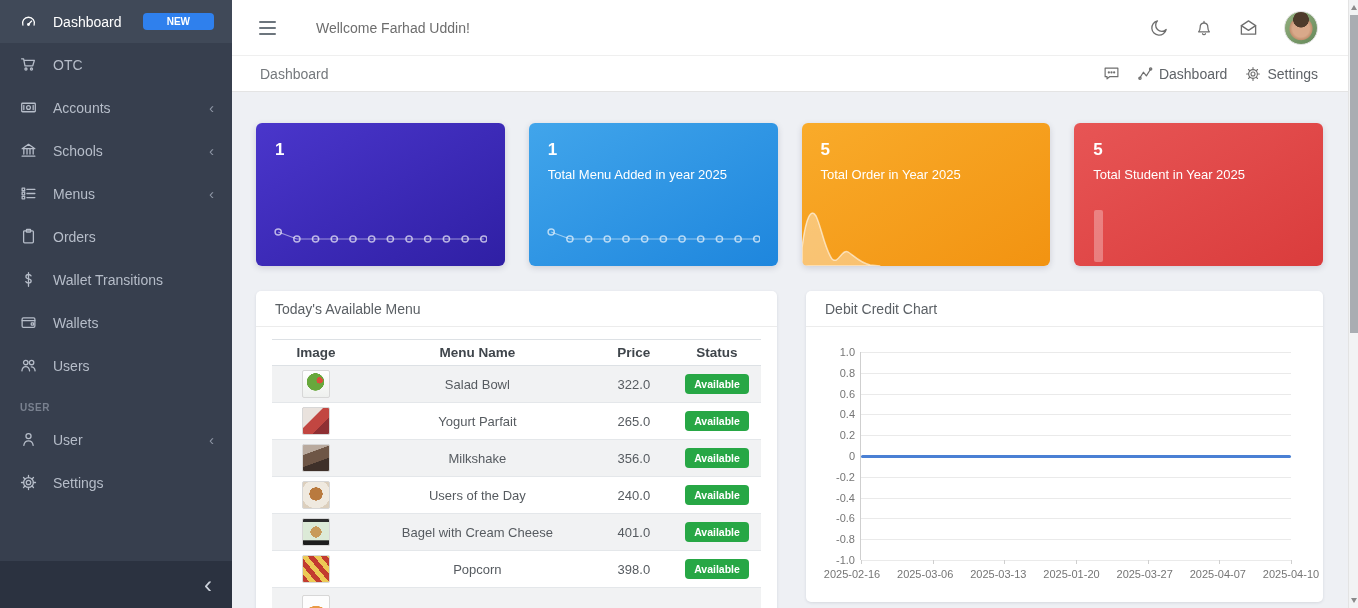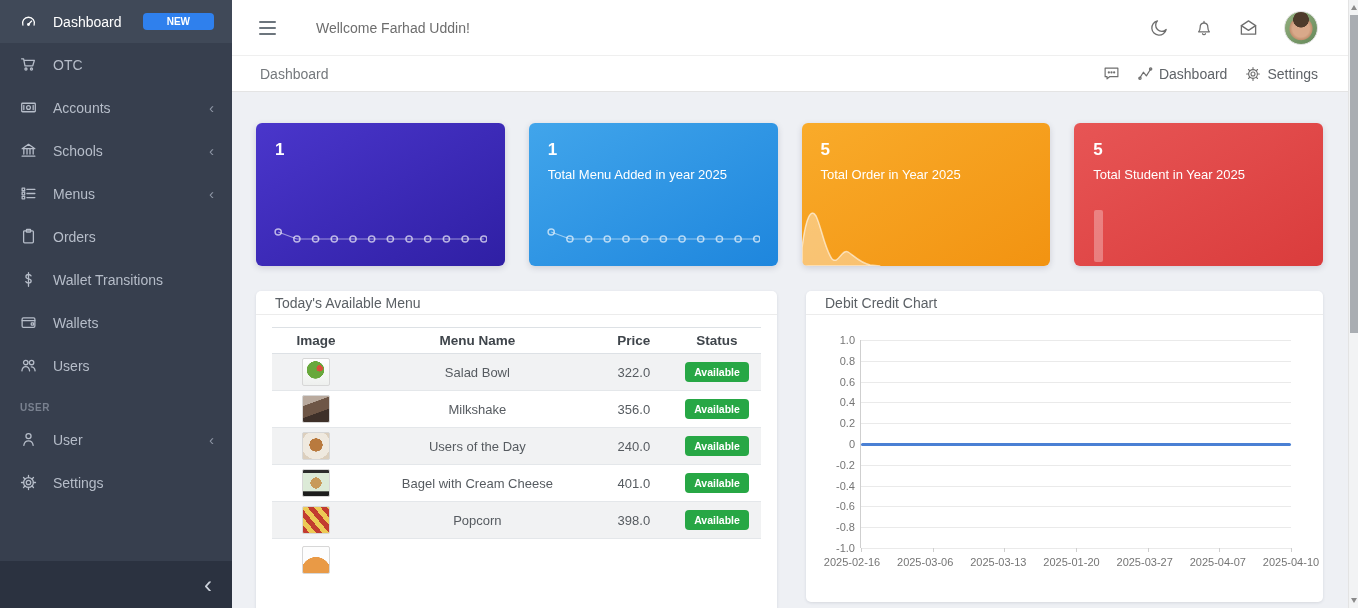--- a/index.html
+++ b/index.html
@@ -51,21 +51,21 @@
   .spark { position:absolute; left:7%; width:86%; bottom:21px; height:18px; }
   .spark polyline { fill:none; stroke:rgba(255,255,255,.5); stroke-width:1.2; }
   .spark circle { fill:none; stroke:rgba(255,255,255,.65); stroke-width:1.4; }
   .area-chart { position:absolute; left:0; bottom:0; height:62px; width:46%; }
   .red-bar { position:absolute; left:20px; bottom:4px; width:9px; height:52px; background:rgba(255,255,255,.3); border-radius:2px; }
 
   .panels-row { display:flex; gap:29px; margin-top:25px; align-items:flex-start; }
   .panel { background:#fff; border-radius:5px; box-shadow:0 1px 3px rgba(40,50,70,.12); overflow:hidden; }
   .menu-panel { width:521px; height:400px; }
   .chart-panel { width:517px; height:311px; }
-  .panel-header { height:24px; display:flex; align-items:center; padding:0 19px; border-bottom:1px solid #ececec; color:#5b6065; font-size:14px; }
+  .panel-header { height:36px; display:flex; align-items:center; padding:0 19px; border-bottom:1px solid #ececec; color:#5b6065; font-size:14px; }
 
   
   .table-wrap { padding:12px 16px 0; }
   table { width:100%; border-collapse:collapse; font-size:13px; color:#565b60; text-align:center; }
   thead th { border-top:1px solid #dde1e5; border-bottom:1px solid #dde1e5; font-size:13.5px; color:#3f454b; padding:5px 0; }
   tbody td { border-top:1px solid #e4e7ea; height:37px; padding:0; }
   tbody tr:nth-child(odd) td { background:#f1f2f3; }
   .col-img { width:18%; } .col-name { width:48%; } .col-price { width:16%; } .col-status { width:18%; }
   .food-img { width:28px; height:28px; border-radius:2px; margin:0 auto; border:1px solid #d7d7d7; }
   .img-salad  { background: radial-gradient(circle at 64% 36%, #d94f3c 0 13%, rgba(0,0,0,0) 14%),
@@ -362,20 +362,28 @@
                 <th class="col-status">Status</th>
               </tr>
             </thead>
             <tbody>
               <tr>
                 <td>
                     <div class="food-img img-salad"></div>
                   </td>
                 <td>Salad Bowl</td>
                 <td>322.0</td>
+                <td><span class="status-badge" style="background-color: rgb(39, 167, 69);">Available</span></td>
+              </tr>
+              <tr>
+                <td>
+                    <div class="food-img img-yogurt"></div>
+                  </td>
+                <td>Yogurt Parfait</td>
+                <td>265.0</td>
                 <td><span class="status-badge" style="background-color: rgb(39, 167, 69);">Available</span></td>
               </tr>
               <tr>
                 <td>
                     <div class="food-img img-milkshake"></div>
                   </td>
                 <td>Milkshake</td>
                 <td>356.0</td>
                 <td><span class="status-badge" style="background-color: rgb(39, 167, 69);">Available</span></td>
               </tr>

